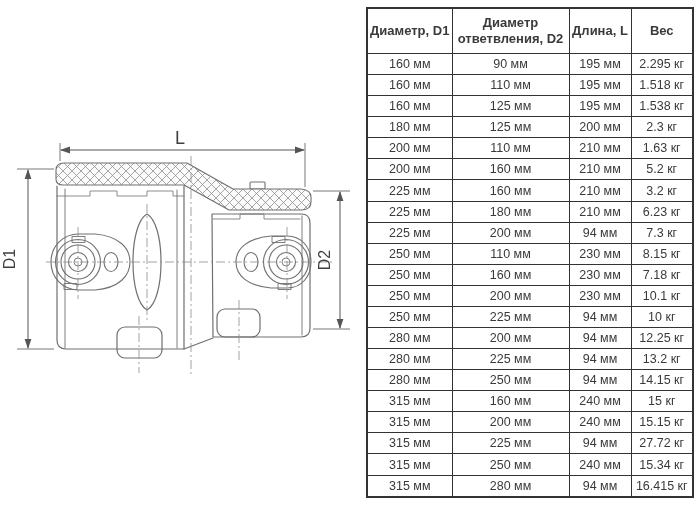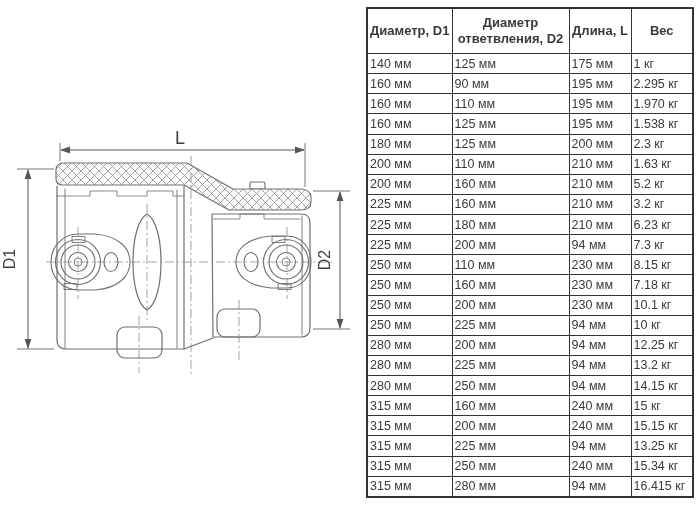--- a/index.html
+++ b/index.html
@@ -1,21 +1,21 @@
 <!DOCTYPE html>
 <html><head>
 <meta charset="utf-8">
 <style>
   html,body{margin:0;padding:0;}
   body{width:700px;height:507px;background:#ffffff;overflow:hidden;
        font-family:"Liberation Sans",sans-serif;}
   .page{position:relative;width:700px;height:507px;background:#ffffff;}
   .drawing-wrap{position:absolute;left:0;top:0;width:365px;height:507px;}
   .spec-table{position:absolute;left:366px;top:7px;width:326px;height:491px;
-              border-collapse:collapse;table-layout:fixed;
+              border-collapse:collapse;table-layout:fixed;text-align:center;
               color:#3a3a3a;border:2px solid #333333;}
   .spec-table th,.spec-table td{border:1.5px solid #333333;padding:0 2px;
               vertical-align:middle;overflow:hidden;}
   .spec-table th{font-size:13px;font-weight:bold;line-height:1.2;height:44px;}
   .spec-table td{font-size:12.5px;font-weight:normal;}
   svg text{font-family:"Liberation Sans",sans-serif;fill:#3f3f3f;}
 </style>
 </head>
 <body>
 
@@ -121,36 +121,30 @@
     <thead>
       <tr>
         <th>Диаметр, D1</th>
         <th>Диаметр ответвления, D2</th>
         <th>Длина, L</th>
         <th>Вес</th>
       </tr>
     </thead>
     <tbody>
         <tr>
-          <td>140 мм</td>
-          <td>125 мм</td>
-          <td>175 мм</td>
-          <td>1 кг</td>
-        </tr>
-        <tr>
           <td>160 мм</td>
           <td>90 мм</td>
           <td>195 мм</td>
           <td>2.295 кг</td>
         </tr>
         <tr>
           <td>160 мм</td>
           <td>110 мм</td>
           <td>195 мм</td>
-          <td>1.970 кг</td>
+          <td>1.518 кг</td>
         </tr>
         <tr>
           <td>160 мм</td>
           <td>125 мм</td>
           <td>195 мм</td>
           <td>1.538 кг</td>
         </tr>
         <tr>
           <td>180 мм</td>
           <td>125 мм</td>
@@ -238,21 +232,21 @@
         <tr>
           <td>315 мм</td>
           <td>200 мм</td>
           <td>240 мм</td>
           <td>15.15 кг</td>
         </tr>
         <tr>
           <td>315 мм</td>
           <td>225 мм</td>
           <td>94 мм</td>
-          <td>13.25 кг</td>
+          <td>27.72 кг</td>
         </tr>
         <tr>
           <td>315 мм</td>
           <td>250 мм</td>
           <td>240 мм</td>
           <td>15.34 кг</td>
         </tr>
         <tr>
           <td>315 мм</td>
           <td>280 мм</td>

